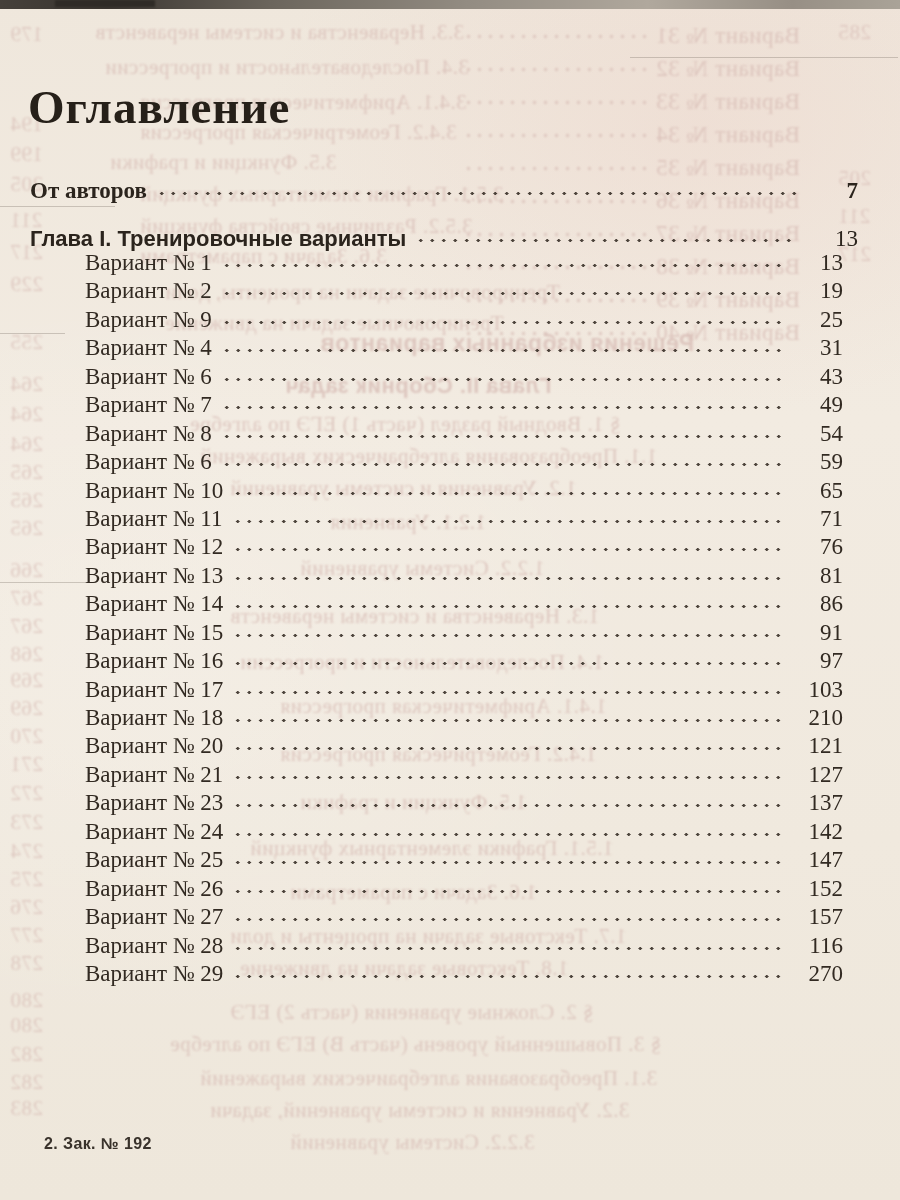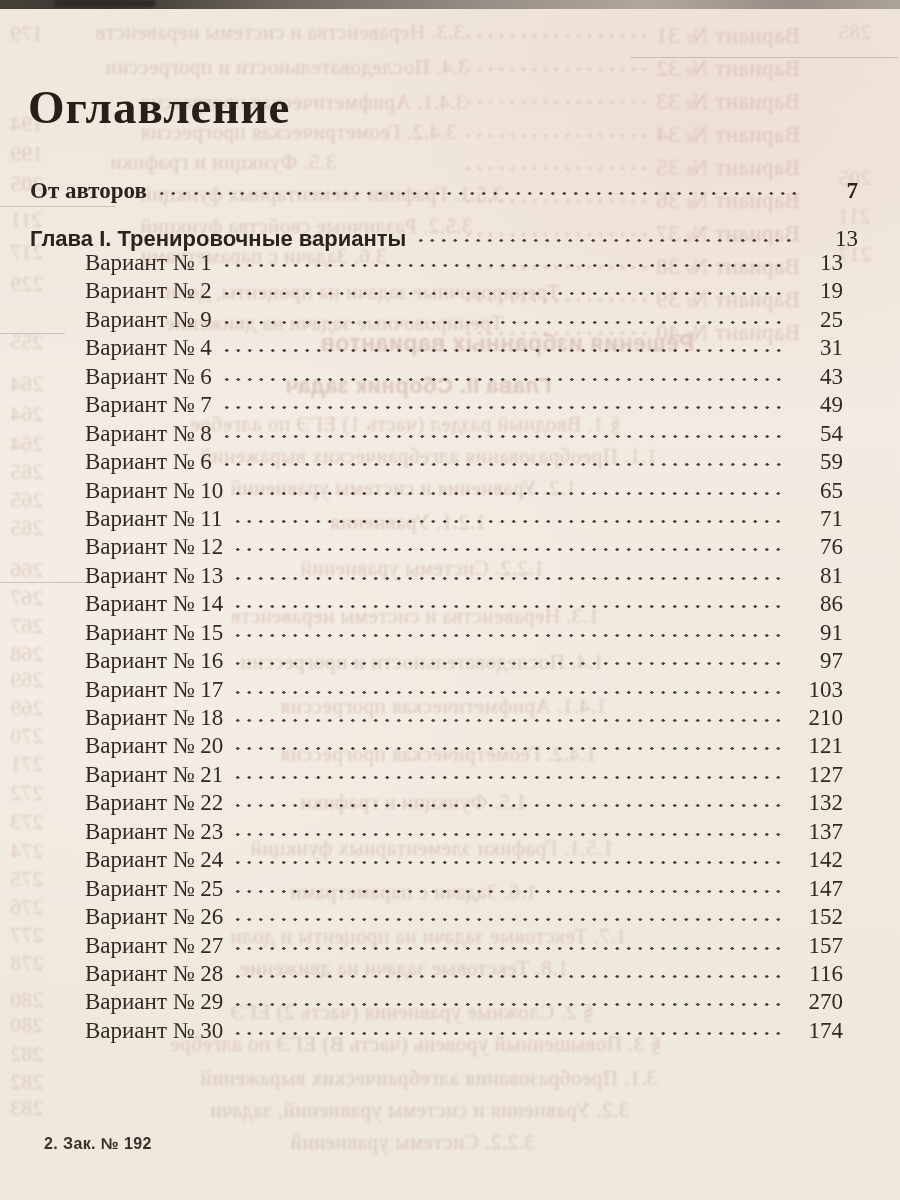--- a/index.html
+++ b/index.html
@@ -307,25 +307,20 @@
       <span class="dots"></span>
       <span class="pg">121</span>
     </div>
 
     <div class="row">
       <span class="lbl">Вариант № 21</span>
       <span class="dots"></span>
       <span class="pg">127</span>
     </div>
 
-    <div class="row">
-      <span class="lbl">Вариант № 22</span>
-      <span class="dots"></span>
-      <span class="pg">132</span>
-    </div>
 
     <div class="row">
       <span class="lbl">Вариант № 23</span>
       <span class="dots"></span>
       <span class="pg">137</span>
     </div>
 
     <div class="row">
       <span class="lbl">Вариант № 24</span>
       <span class="dots"></span>
@@ -355,23 +350,18 @@
       <span class="dots"></span>
       <span class="pg">116</span>
     </div>
 
     <div class="row">
       <span class="lbl">Вариант № 29</span>
       <span class="dots"></span>
       <span class="pg">270</span>
     </div>
 
-    <div class="row">
-      <span class="lbl">Вариант № 30</span>
-      <span class="dots"></span>
-      <span class="pg">174</span>
-    </div>
   </div>
 
     <div class="footer">2. Зак. № 192</div>
   </div>
 
 </div>
 
 </body></html>

